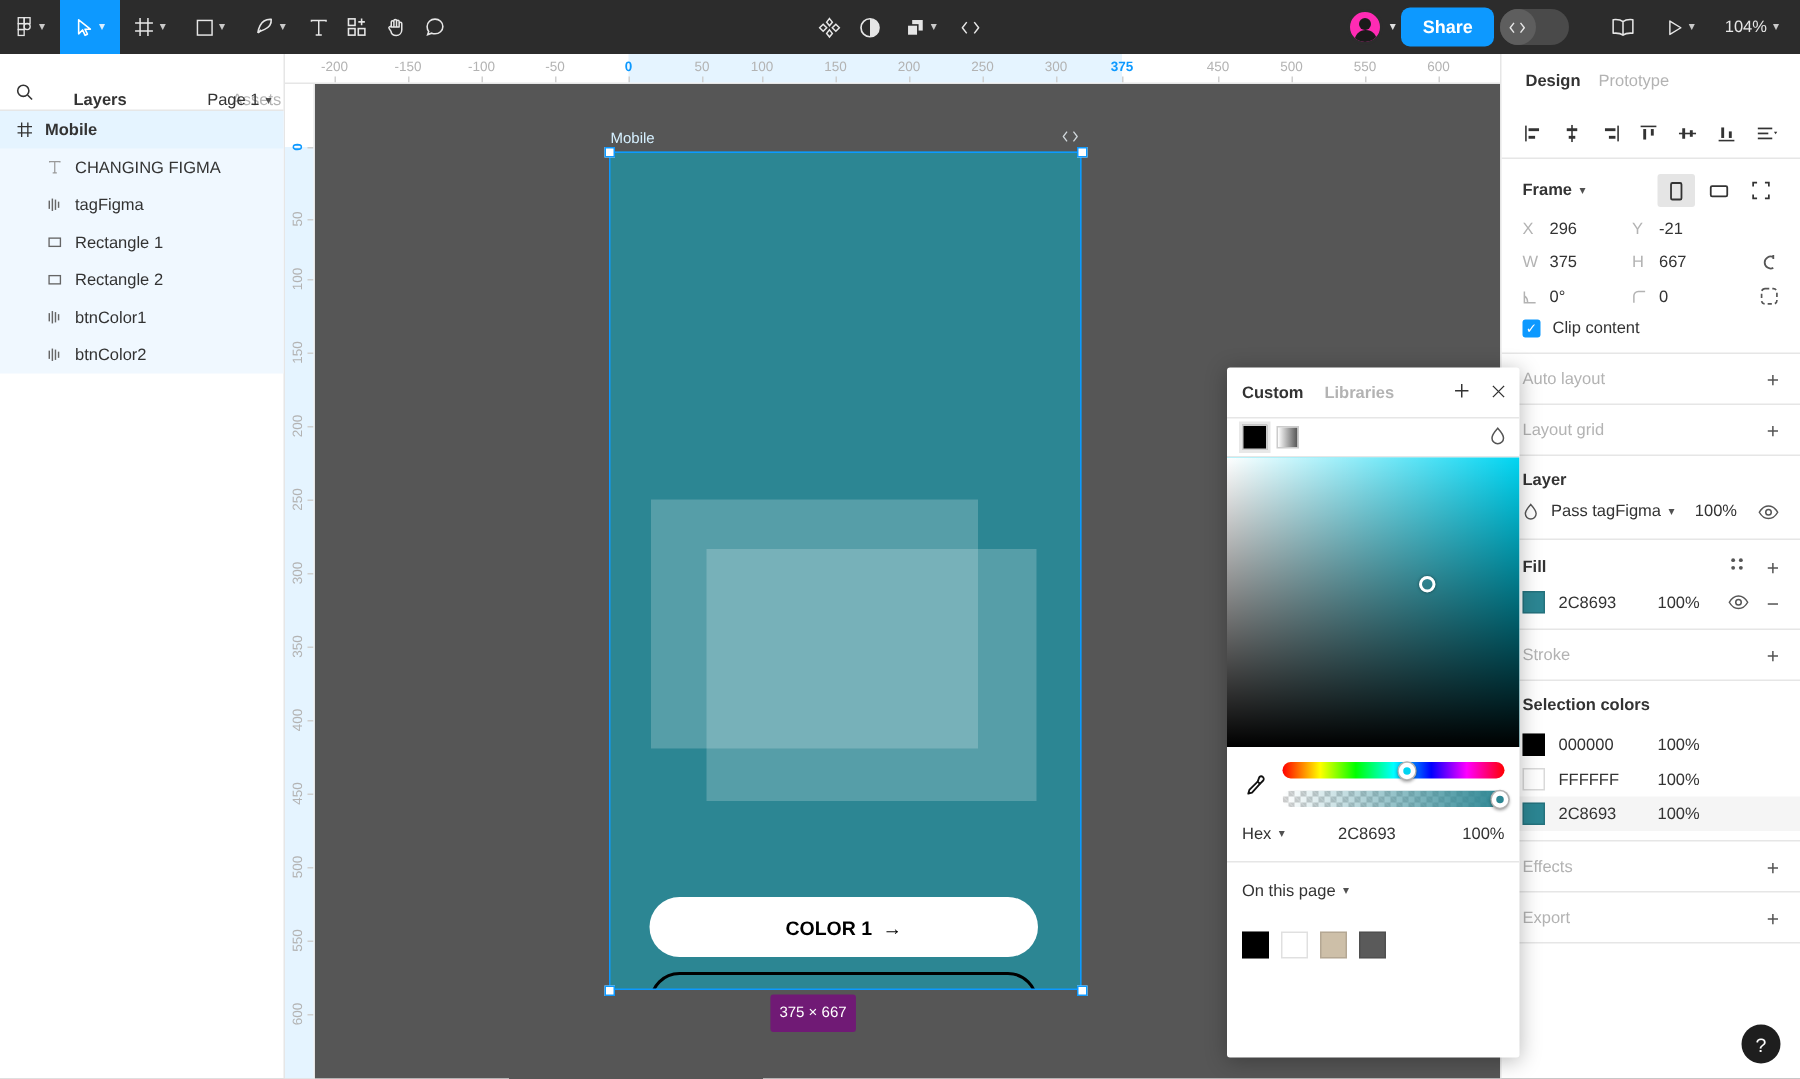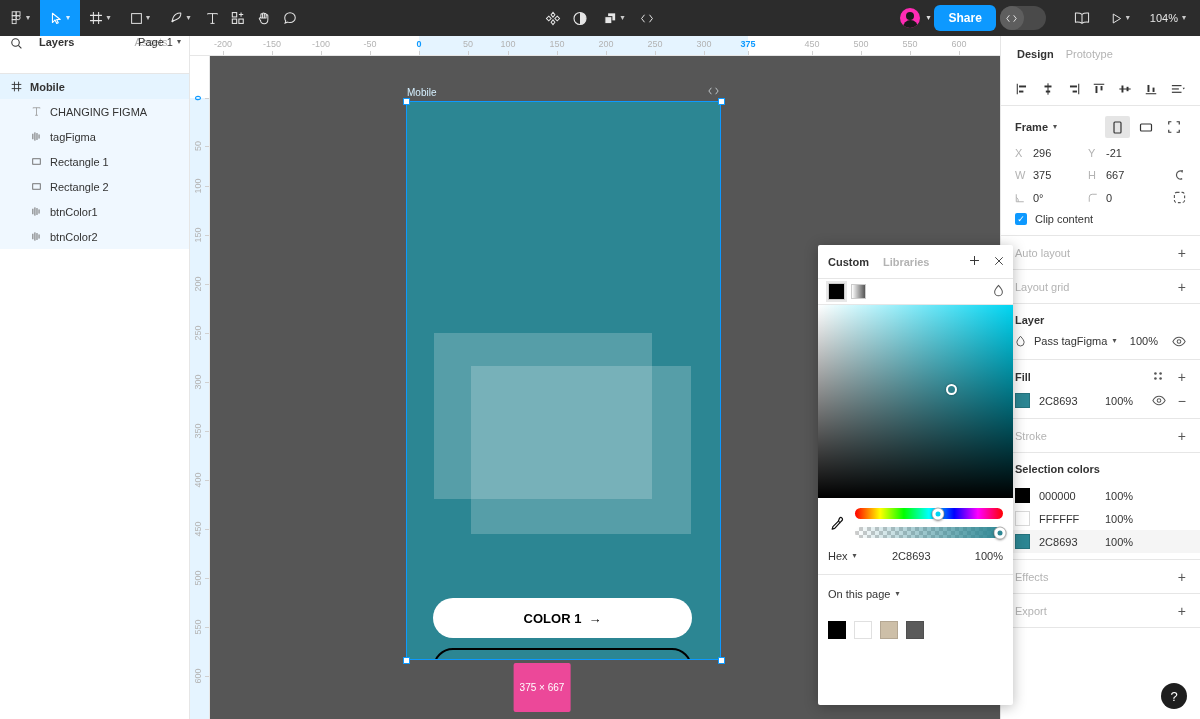--- a/index.html
+++ b/index.html
@@ -65,22 +65,22 @@
   }
   .tb-sep { width: 14px; }
   .zoom-label { font-size: 11px; color: #e6e6e6; display: flex; align-items: center; gap: 3px; cursor: pointer; padding: 0 6px; }
 
   
   .left-panel {
     position: absolute; top: 36px; left: 0; width: 190px; height: 683px;
     background: #fff; border-right: 1px solid #e6e6e6; z-index: 20;
   }
   .lp-header {
-    height: 38px; display: flex; align-items: flex-start; padding: 0 10px;
-    gap: 16px; border-bottom: 1px solid #e6e6e6; position: relative;
+    height: 38px; display: flex; align-items: flex-end; padding: 0 10px;
+    gap: 26px; border-bottom: 1px solid #e6e6e6; position: relative;
   }
   .lp-tab { font-size: 11px; font-weight: bold; color: #333; cursor: pointer; }
   .lp-tab.inactive { color: #b3b3b3; font-weight: normal; margin-left: 44px; }
   .page-sel {
     position: absolute; right: 8px; font-size: 11px; color: #333;
     display: flex; align-items: center; gap: 3px; cursor: pointer;
   }
   .layer-row {
     height: 25px; display: flex; align-items: center; gap: 8px;
     font-size: 11px; color: #333; cursor: pointer; padding-left: 10px;
@@ -132,22 +132,22 @@
   }
   .sel-outline {
     position: absolute; left: 196px; top: 45px; width: 315px; height: 559px;
     border: 1px solid #0d99ff; pointer-events: none;
   }
   .handle {
     position: absolute; width: 7px; height: 7px; background: #fff;
     border: 1px solid #0d99ff; z-index: 3;
   }
   .size-badge {
-    position: absolute; background: #ec4899; color: #fff; font-size: 10px;
-    padding: 19px 6px; border-radius: 2px; white-space: nowrap;
+    position: absolute; background: #701a75; color: #fff; font-size: 10px;
+    padding: 7px 6px; border-radius: 2px; white-space: nowrap;
     left: 332px; top: 607px; transform: translateX(-50%);
   }
   .ab-title {
     position: absolute; left: 30px; top: 53px; width: 270px;
     font-size: 35px; font-weight: bold; line-height: 0.95;
     letter-spacing: -1.2px; color: #000;
     font-family: "Liberation Sans", sans-serif;
   }
   .ab-title .ln2 { display: flex; align-items: center; gap: 10px; white-space: nowrap; }
   .tag-pill {

